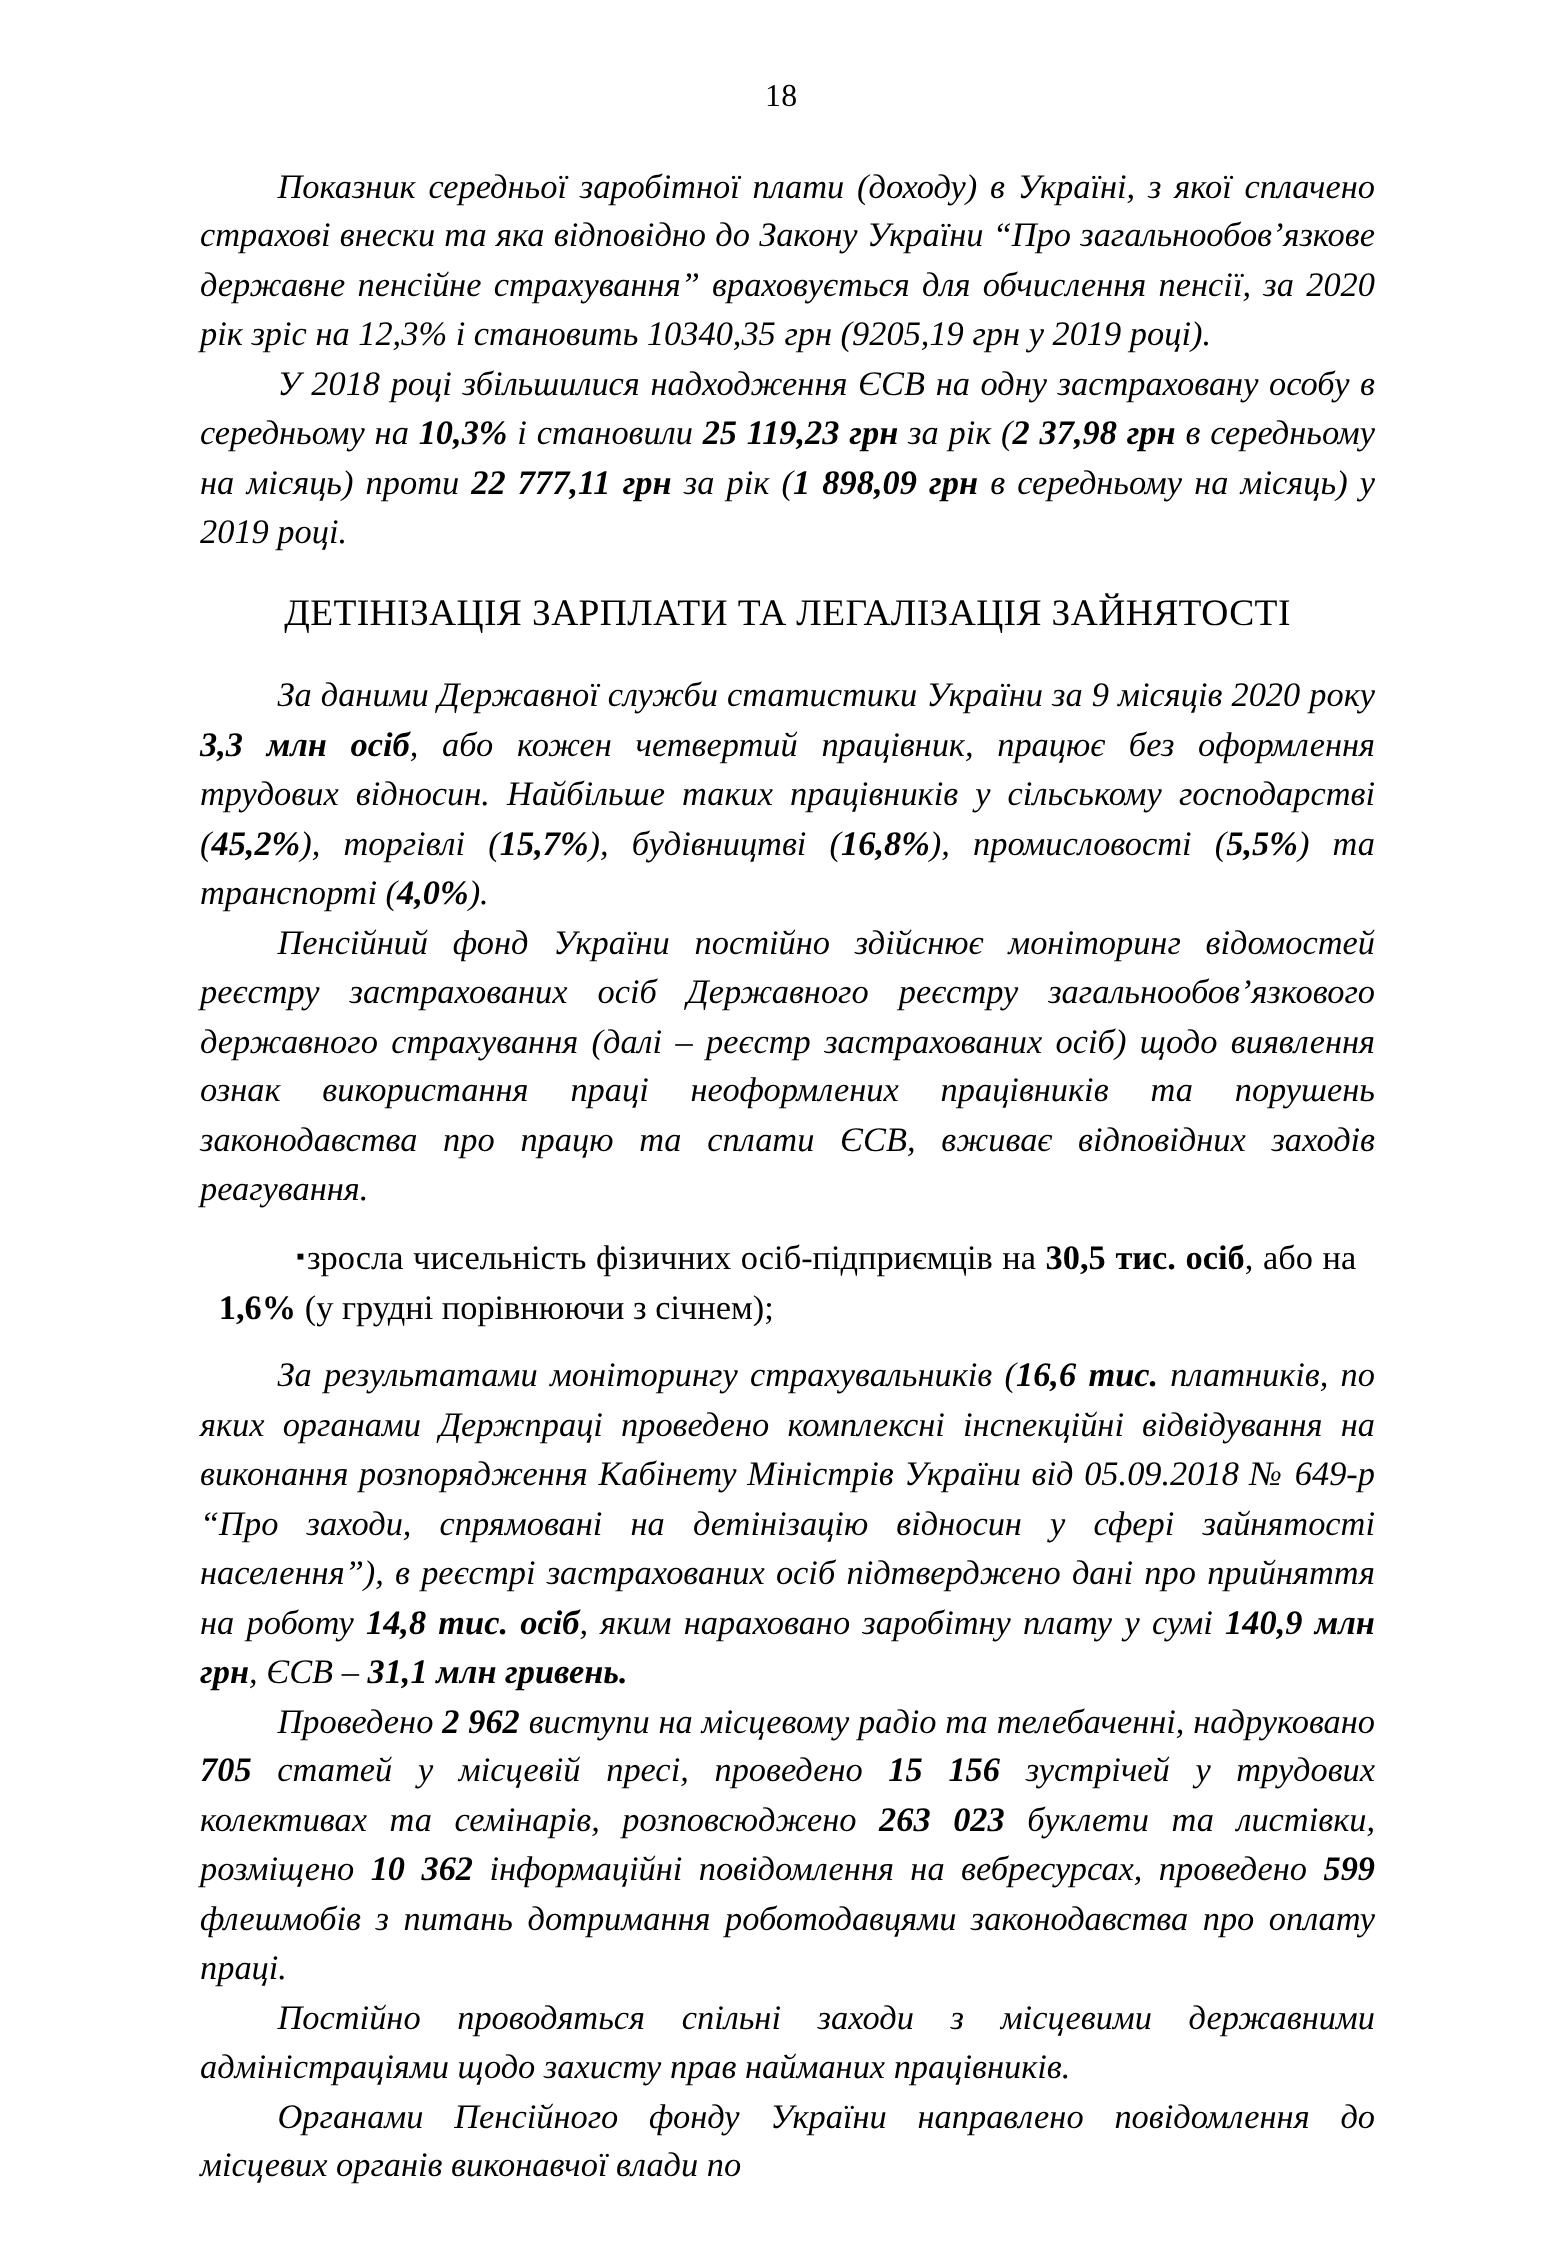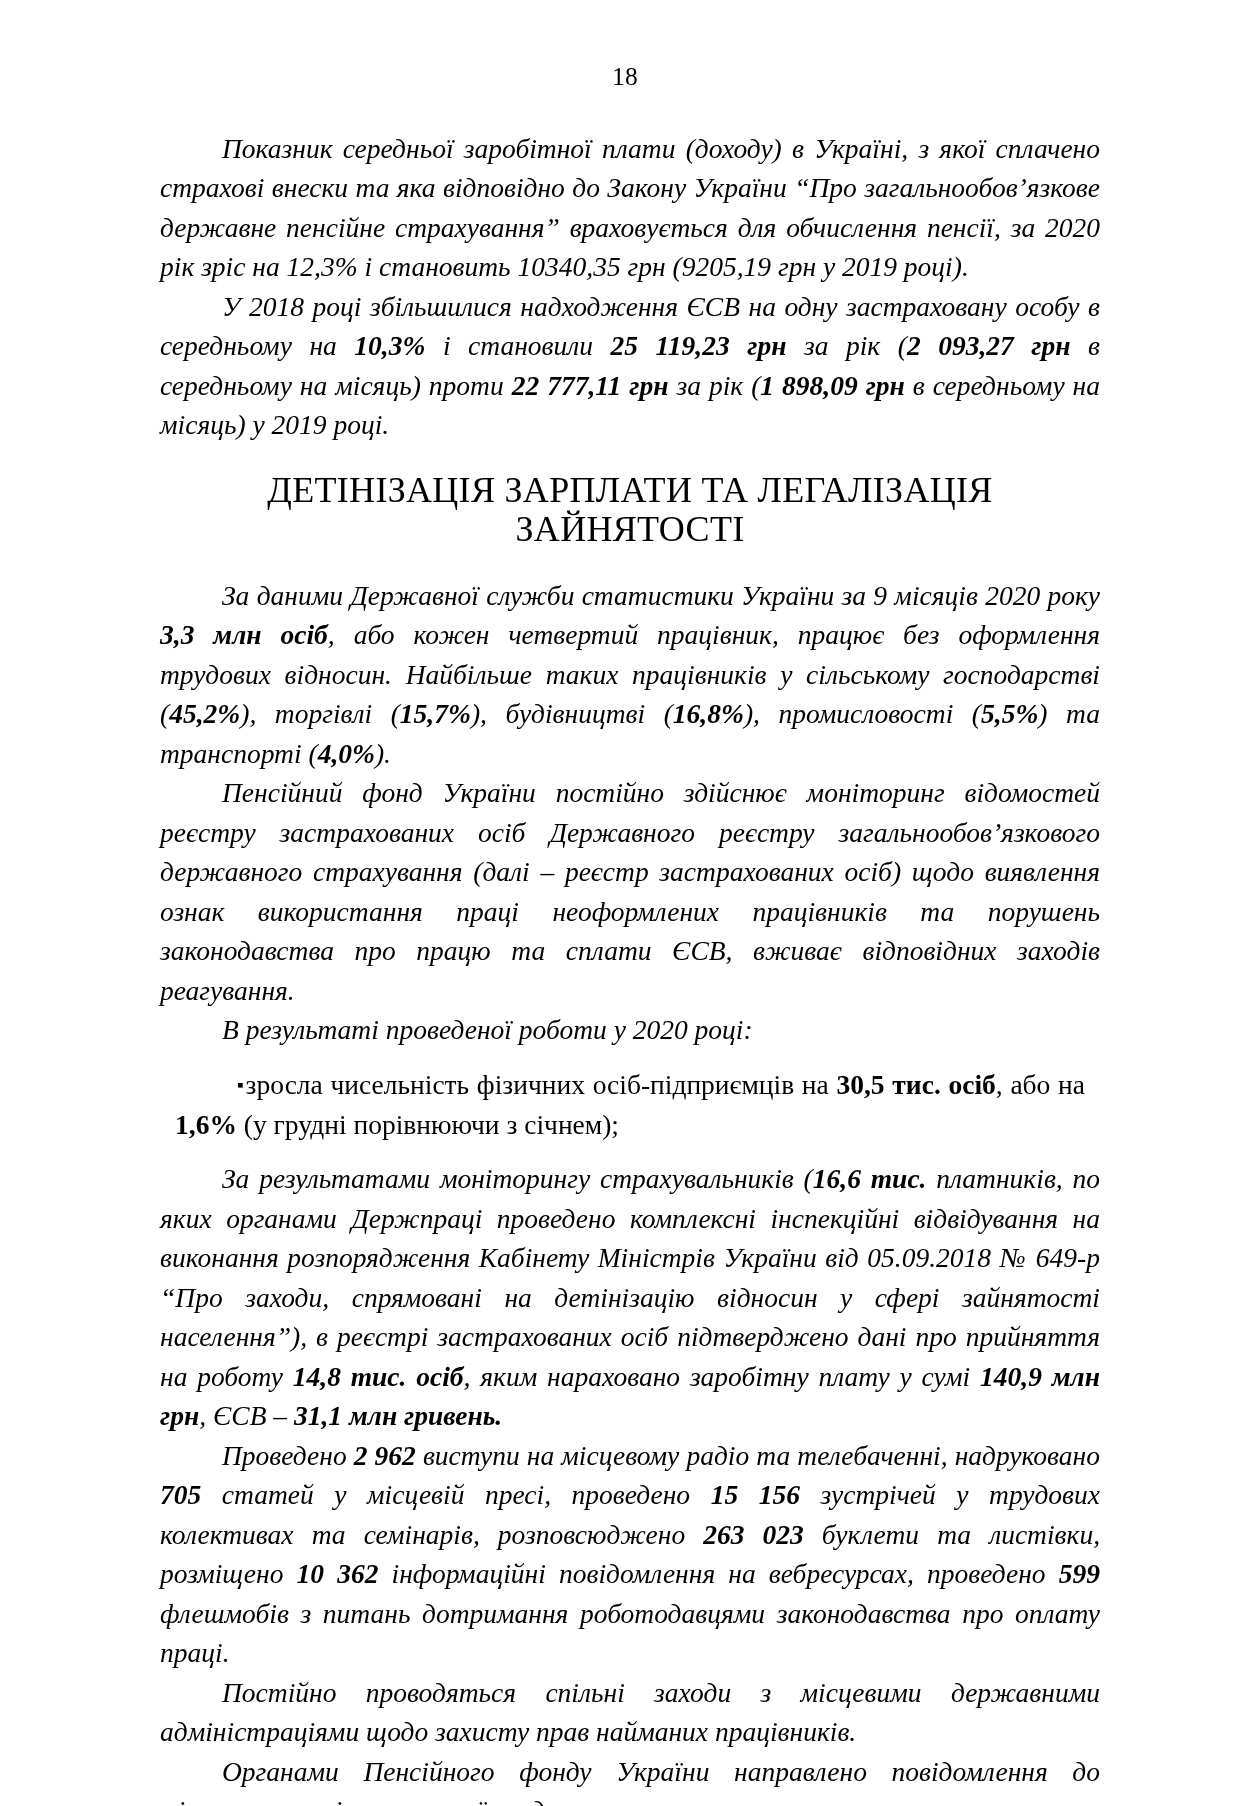--- a/index.html
+++ b/index.html
@@ -52,21 +52,21 @@
     position: relative;
   }
   .bullet-mark {
     font-size: 19px;
     vertical-align: 0.18em;
     letter-spacing: 0;
     padding-right: 1px;
   }
   h2.section-heading {
     margin: 26px 0 26px 0;
-    font-size: 36px;
+    font-size: 30px;
     line-height: 39.5px;
     font-weight: normal;
     text-align: center;
     text-indent: 0;
     letter-spacing: 0.3px;
   }
   b, .b {
     font-weight: bold;
   }
 </style>
@@ -74,29 +74,28 @@
 <body>
 
 <div class="page">
 
   <div class="page-number">18</div>
 
   <div class="body-block">
 
     <p class="para"><span>Показник середньої заробітної плати (доходу) в Україні, з якої сплачено страхові внески та яка відповідно до Закону України “Про загальнообов’язкове державне пенсійне страхування” враховується для обчислення пенсії, за 2020 рік зріс на 12,3% і становить 10340,35 грн (9205,19 грн у 2019 році).</span></p>
 
-    <p class="para"><span>У 2018 році збільшилися надходження ЄСВ на одну застраховану особу в середньому на </span><b>10,3%</b><span> і становили </span><b>25 119,23 грн</b><span> за рік (</span><b>2 093,27 грн</b><span> в середньому на місяць) проти </span><b>22 777,11 грн</b><span> за рік (</span><b>1 898,09 грн</b><span> в середньому на місяць) у 2019 році.</span></p>
+    <p class="para"><span>У 2018 році збільшилися надходження ЄСВ на одну застраховану особу в середньому на </span><b>10,3%</b><span> і становили </span><b>25 119,23 грн</b><span> за рік (</span><b>2 37,98 грн</b><span> в середньому на місяць) проти </span><b>22 777,11 грн</b><span> за рік (</span><b>1 898,09 грн</b><span> в середньому на місяць) у 2019 році.</span></p>
 
     <h2 class="section-heading">ДЕТІНІЗАЦІЯ ЗАРПЛАТИ ТА ЛЕГАЛІЗАЦІЯ ЗАЙНЯТОСТІ</h2>
 
     <p class="para"><span>За даними Державної служби статистики України за 9 місяців 2020 року </span><b>3,3 млн осіб</b><span>, або кожен четвертий працівник, працює без оформлення трудових відносин. Найбільше таких працівників у сільському господарстві (</span><b>45,2%</b><span>), торгівлі (</span><b>15,7%</b><span>), будівництві (</span><b>16,8%</b><span>), промисловості (</span><b>5,5%</b><span>) та транспорті (</span><b>4,0%</b><span>).</span></p>
 
     <p class="para"><span>Пенсійний фонд України постійно здійснює моніторинг відомостей реєстру застрахованих осіб Державного реєстру загальнообов’язкового державного страхування (далі – реєстр застрахованих осіб) щодо виявлення ознак використання праці неоформлених працівників та порушень законодавства про працю та сплати ЄСВ, вживає відповідних заходів реагування.</span></p>
 
-    <p class="para"><span>В результаті проведеної роботи у 2020 році:</span></p>
 
     <div>
       <p class="bullet"><span class="bullet-mark">▪</span><span>зросла чисельність фізичних осіб-підприємців на </span><b>30,5 тис. осіб</b><span>, або на </span><b>1,6%</b><span> (у грудні порівнюючи з січнем);</span></p>
     </div>
 
     <p class="para"><span>За результатами моніторингу страхувальників (</span><b>16,6 тис.</b><span> платників, по яких органами Держпраці проведено комплексні інспекційні відвідування на виконання розпорядження Кабінету Міністрів України від 05.09.2018 № 649-р “Про заходи, спрямовані на детінізацію відносин у сфері зайнятості населення”), в реєстрі застрахованих осіб підтверджено дані про прийняття на роботу </span><b>14,8 тис. осіб</b><span>, яким нараховано заробітну плату у сумі </span><b>140,9 млн грн</b><span>, ЄСВ – </span><b>31,1 млн гривень.</b></p>
 
     <p class="para"><span>Проведено </span><b>2 962</b><span> виступи на місцевому радіо та телебаченні, надруковано </span><b>705</b><span> статей у місцевій пресі, проведено </span><b>15 156</b><span> зустрічей у трудових колективах та семінарів, розповсюджено </span><b>263 023</b><span> буклети та листівки, розміщено </span><b>10 362</b><span> інформаційні повідомлення на вебресурсах, проведено </span><b>599</b><span> флешмобів з питань дотримання роботодавцями законодавства про оплату праці.</span></p>
 
     <p class="para"><span>Постійно проводяться спільні заходи з місцевими державними адміністраціями щодо захисту прав найманих працівників.</span></p>

